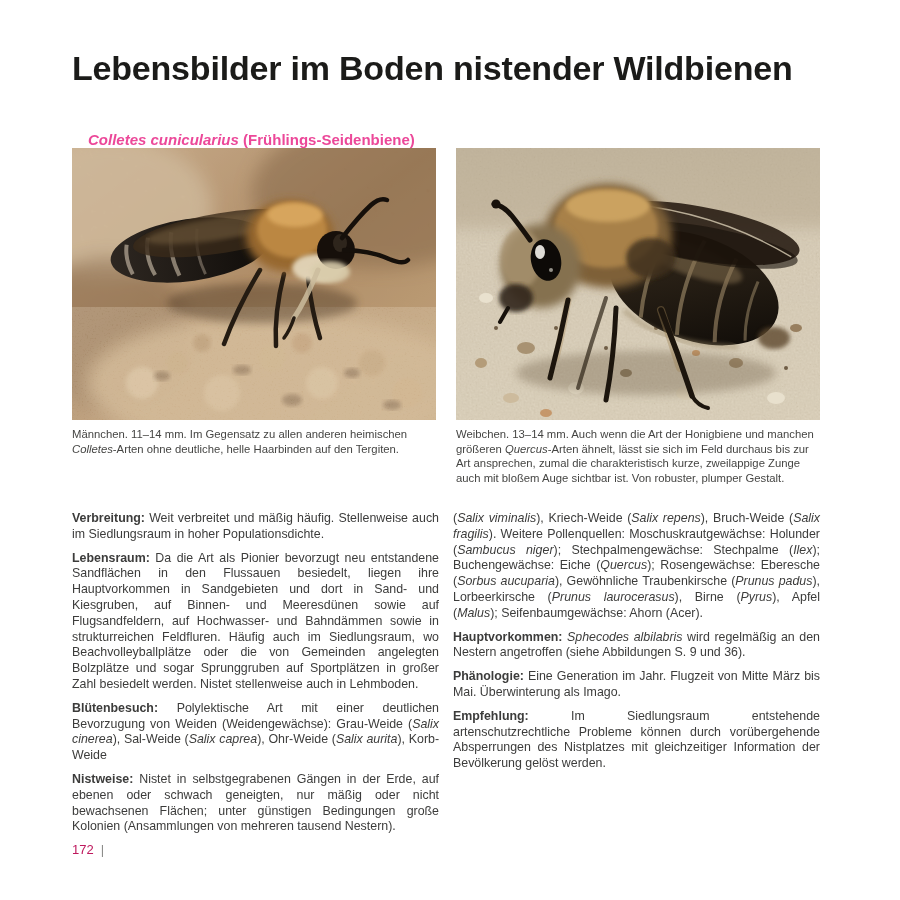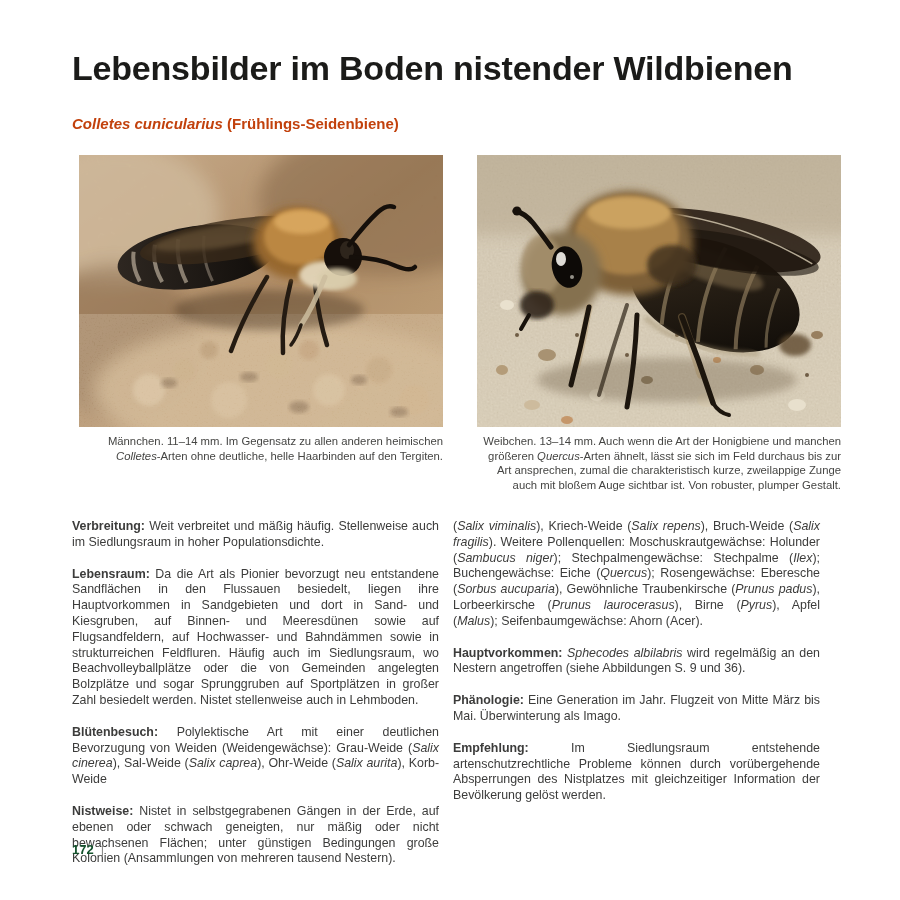--- a/index.html
+++ b/index.html
@@ -1,34 +1,34 @@
 <!DOCTYPE html>
 <html lang="de"><head>
 <meta charset="utf-8">
 <style>
   html,body{margin:0;padding:0;background:#ffffff;}
   .page{position:relative;width:900px;height:900px;background:#ffffff;
         font-family:"Liberation Sans","DejaVu Sans",sans-serif;color:#3c3c3b;overflow:hidden;}
   .title{position:absolute;left:72px;top:52px;margin:0;font-size:34px;line-height:32px;
          font-weight:700;color:#1b1b19;letter-spacing:-0.2px;}
-  .subtitle{position:absolute;left:72px;top:114px;margin:0;font-size:15px;line-height:19px;
-            font-weight:700;color:#c2410c;}
+  .subtitle{position:absolute;left:72px;top:114px;margin:16px;font-size:15px;line-height:19px;
+            font-weight:700;color:#ec4899;}
   .figures{position:absolute;left:72px;top:148px;width:748px;display:flex;gap:20px;}
-  figure{margin:7px;width:364px;text-align:right;}
+  figure{margin:0;width:364px;}
   .photo{width:364px;height:272px;overflow:hidden;background:#b99a74;}
   .photo svg{display:block;width:100%;height:100%;}
   figcaption{margin-top:7px;font-size:11.3px;line-height:14.5px;color:#454543;}
   .body-columns{position:absolute;left:72px;top:503px;width:748px;display:flex;gap:14px;}
   .col{width:367px;font-size:12.4px;line-height:15.8px;text-align:justify;
        hyphens:auto;-webkit-hyphens:auto;}
-  .col p{margin:16px 0 7px 0;}
+  .col p{margin:8px 0 7px 0;}
   .b{font-weight:700;}
   .i{font-style:italic;}
   .footer{position:absolute;left:72px;top:842px;font-size:13px;display:flex;gap:7px;align-items:baseline;}
-  .page-num{font-weight:700;color:#14532d;text-align:right;}
+  .page-num{font-weight:400;color:#be185d;text-align:right;}
   .sep{color:#8a8a88;font-weight:400;}
 </style>
 </head>
 <body>
 
 <div class="page">
 
   <h1 class="title">Lebensbilder im Boden nistender Wildbienen</h1>
 
   <h2 class="subtitle"><span class="b i">Colletes cunicularius</span><span class="b"> (Frühlings-Seidenbiene)</span></h2>

